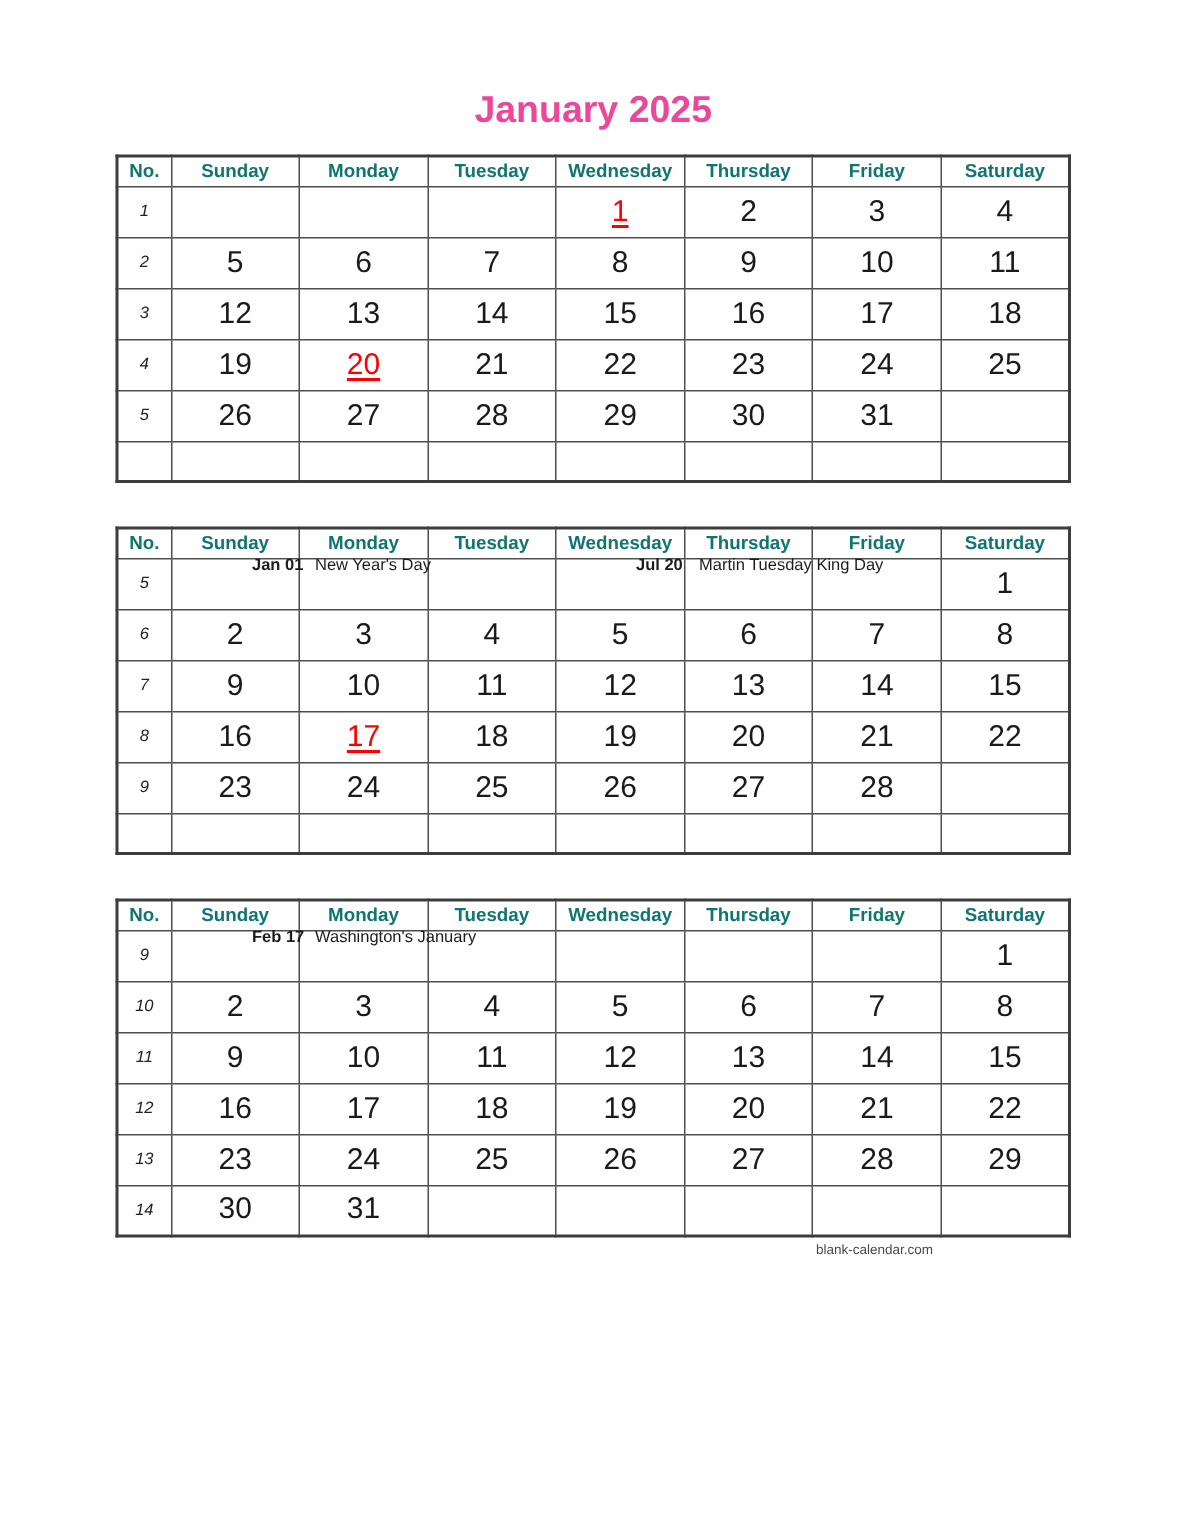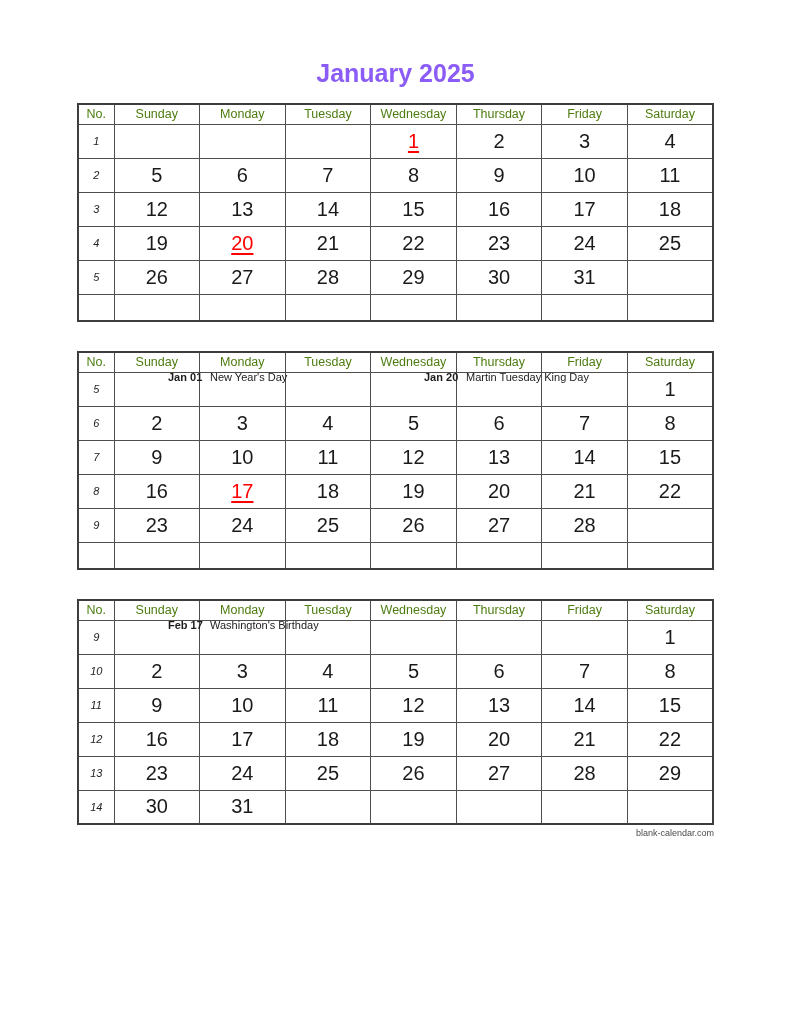--- a/index.html
+++ b/index.html
@@ -10,21 +10,21 @@
     font-family: "Liberation Sans", sans-serif;
     color: #111;
     overflow: hidden;
   }
   .page { width: 791px; height: 1024px; }
 
   .month-title {
     text-align: center;
     font-size: 25px;
     font-weight: 700;
-    color: #8b5cf6;
+    color: #ec4899;
     line-height: 30px;
     margin: 8px 0 13px 0;
   }
   .month-section:first-child .month-title { margin-top: 58px; margin-bottom: 15px; }
 
   table.cal-table {
     width: 637px;
     margin: 0 auto;
     border-collapse: collapse;
     table-layout: fixed;
@@ -34,22 +34,22 @@
   th, td {
     border: 1px solid #4e4e4e;
     text-align: center;
     vertical-align: middle;
     overflow: hidden;
     white-space: nowrap;
   }
   th {
     height: 20px;
     font-size: 12.5px;
-    font-weight: 400;
-    color: #4d7c0f;
+    font-weight: 700;
+    color: #0f766e;
   }
   td { height: 34px; }
   td.td-day {
     font-size: 20px;
     color: #1a1a1a;
   }
   td.td-no {
     font-size: 11px;
     font-style: italic;
     color: #222;
@@ -76,21 +76,21 @@
   }
   .holiday-date {
     display: inline-block;
     width: 42px;
     font-weight: 700;
     margin-top: 34px;
   }
   .holiday-name { font-weight: 400; text-align: center; }
 
   .site-credit {
-    width: 714px;
+    width: 622px;
     text-align: right;
     font-size: 9px;
     color: #4a4a4a;
     margin-top: 2px;
     line-height: 12px;
   }
 </style>
 </head>
 <body>
 
@@ -177,21 +177,21 @@
               <td class="td-day"></td>
               <td class="td-day"></td>
               <td class="td-day"></td>
               <td class="td-day"></td>
               <td class="td-day"></td>
               <td class="td-day"></td>
               <td class="td-day"></td>
             </tr>
           </tbody>
         </table>
-        <div class="holidays-row"><span class="holiday-entry"><b class="holiday-date">Jan 01</b><span class="holiday-name">New Year's Day</span></span><span class="holiday-entry"><b class="holiday-date">Jan 20</b><span class="holiday-name">Martin Tuesday King Day</span></span></div>
+        <div class="holidays-row"><span class="holiday-entry"><b class="holiday-date">Jan 01</b><span class="holiday-name">New Year's Day</span></span><span class="holiday-entry"><b class="holiday-date">Jul 20</b><span class="holiday-name">Martin Tuesday King Day</span></span></div>
       </section>
       <section class="month-section">
         <table class="cal-table">
           <colgroup>
             <col class="col-no">
             <col>
             <col>
             <col>
             <col>
             <col>
@@ -266,21 +266,21 @@
               <td class="td-day"></td>
               <td class="td-day"></td>
               <td class="td-day"></td>
               <td class="td-day"></td>
               <td class="td-day"></td>
               <td class="td-day"></td>
               <td class="td-day"></td>
             </tr>
           </tbody>
         </table>
-        <div class="holidays-row"><span class="holiday-entry"><b class="holiday-date">Feb 17</b><span class="holiday-name">Washington's Birthday</span></span></div>
+        <div class="holidays-row"><span class="holiday-entry"><b class="holiday-date">Feb 17</b><span class="holiday-name">Washington's January</span></span></div>
       </section>
       <section class="month-section">
         <table class="cal-table">
           <colgroup>
             <col class="col-no">
             <col>
             <col>
             <col>
             <col>
             <col>

